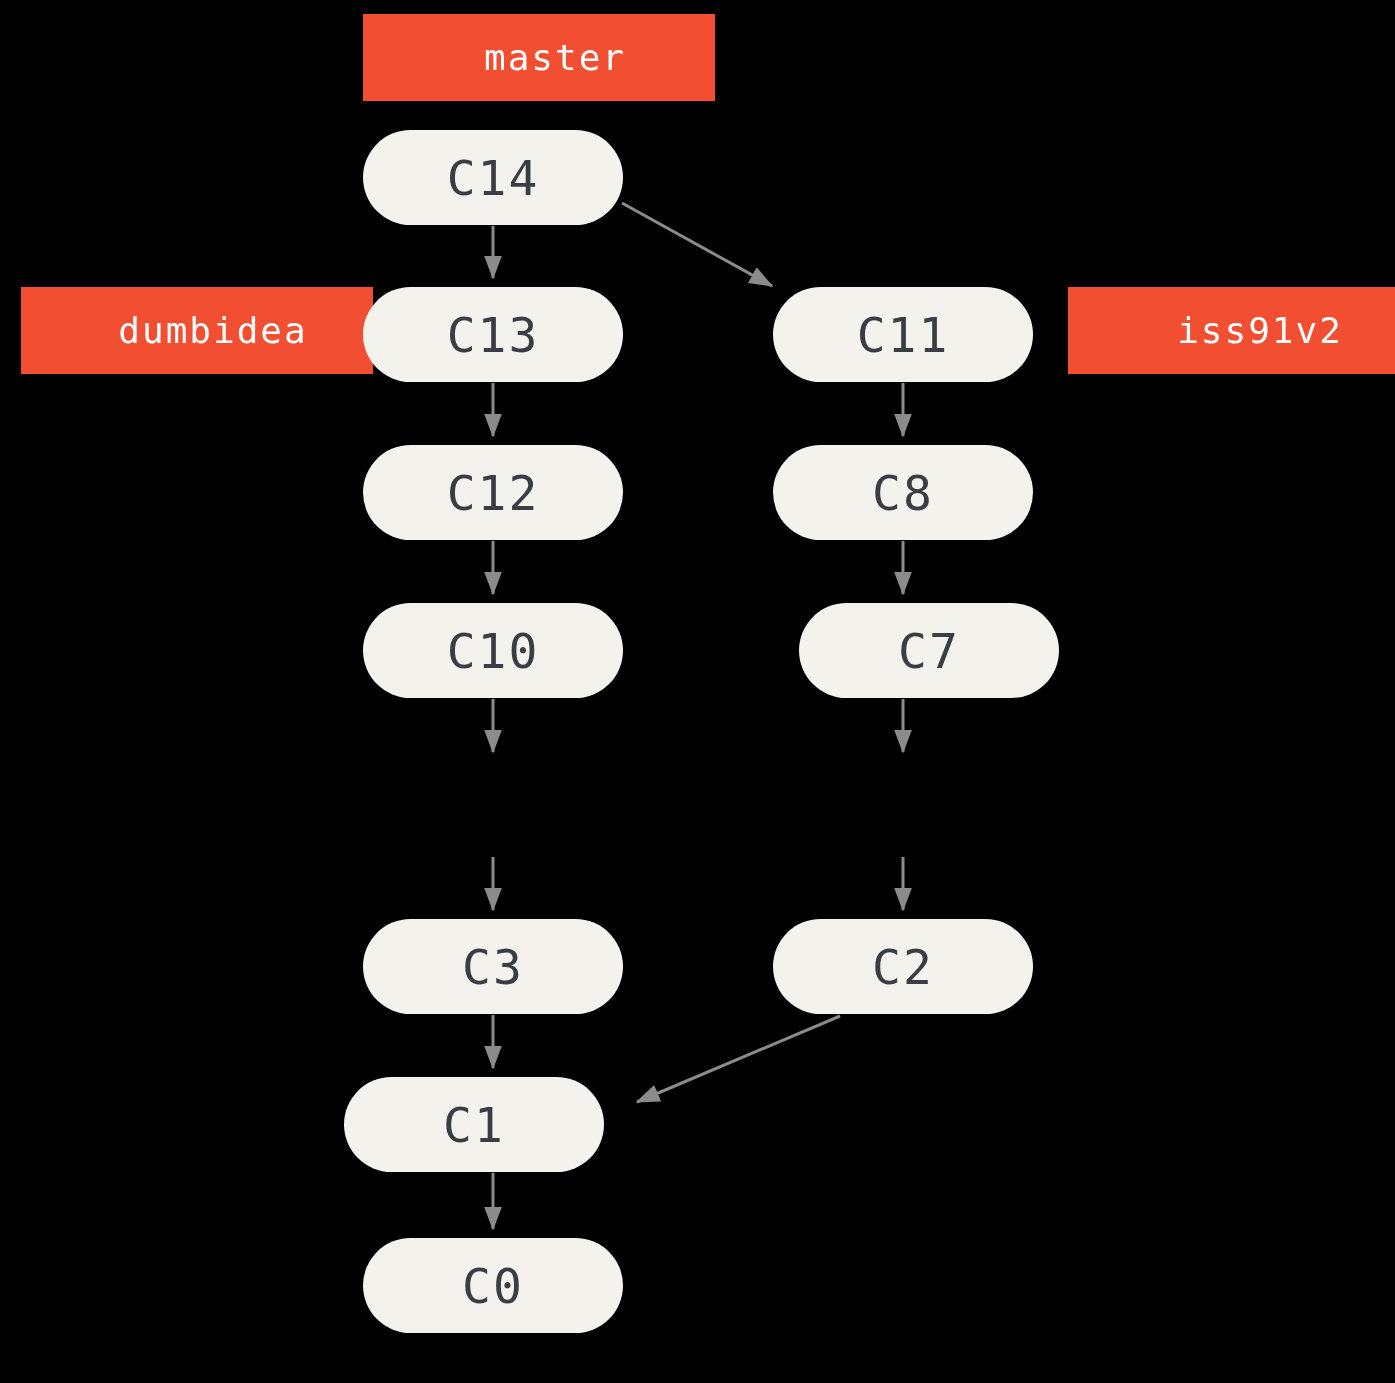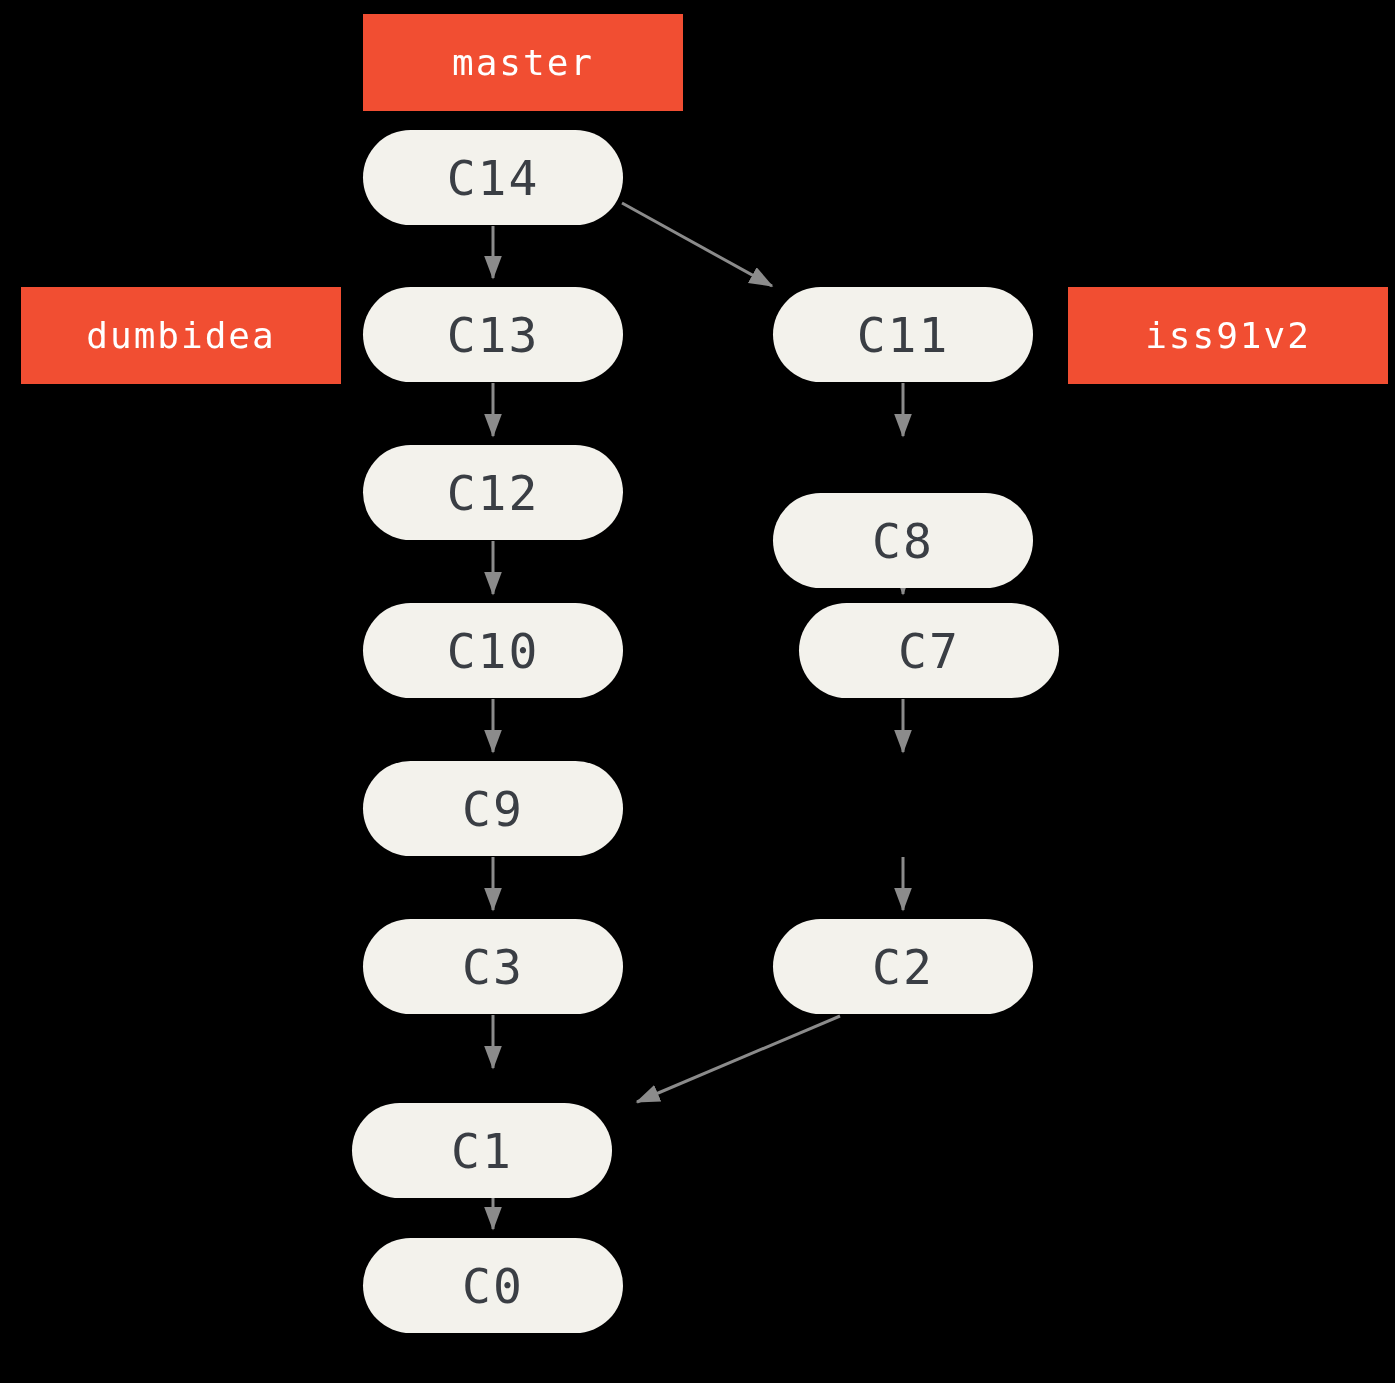--- a/index.html
+++ b/index.html
@@ -20,23 +20,23 @@
     display:flex;align-items:center;justify-content:center;
     box-sizing:border-box;
   }
   .commit-label{
     font-size:48px;
     color:var(--node_text,#3A3E44);
     letter-spacing:2px;
   }
   .branch{
     position:absolute;
-    width:320px;height:97px;
+    width:320px;height:87px;
     background:var(--branch_fill,#F14E32);
-    display:flex;align-items:center;justify-content:center;
+    display:flex;align-items:center;justify-content:center;padding-left:32px;
   }
   .branch-label{
     font-size:36px;
     color:var(--branch_text,#FFFFFF);
     letter-spacing:2px;
   }
 </style>
 </head>
 <body>
 
@@ -78,37 +78,34 @@
   </div>
   <div class="commit" style="left:363px;top:287px;">
     <span class="commit-label">C13</span>
   </div>
   <div class="commit" style="left:363px;top:445px;">
     <span class="commit-label">C12</span>
   </div>
   <div class="commit" style="left:363px;top:603px;">
     <span class="commit-label">C10</span>
   </div>
-  <div class="commit" style="left:363px;top:761px;">
-    <span class="commit-label">C9</span>
-  </div>
   <div class="commit" style="left:363px;top:919px;">
     <span class="commit-label">C3</span>
   </div>
-  <div class="commit" style="left:352px;top:1077px;margin-top:26px;">
+  <div class="commit" style="left:344px;top:1077px;">
     <span class="commit-label">C1</span>
   </div>
   <div class="commit" style="left:363px;top:1238px;text-align:center;">
     <span class="commit-label">C0</span>
   </div>
 
   <div class="commit" style="left:773px;top:287px;">
     <span class="commit-label">C11</span>
   </div>
-  <div class="commit" style="left:773px;top:445px;margin-top:48px;">
+  <div class="commit" style="left:773px;top:445px;">
     <span class="commit-label">C8</span>
   </div>
   <div class="commit" style="left:799px;top:603px;">
     <span class="commit-label">C7</span>
   </div>
   <div class="commit" style="left:773px;top:919px;">
     <span class="commit-label">C2</span>
   </div>
 
 </div>

